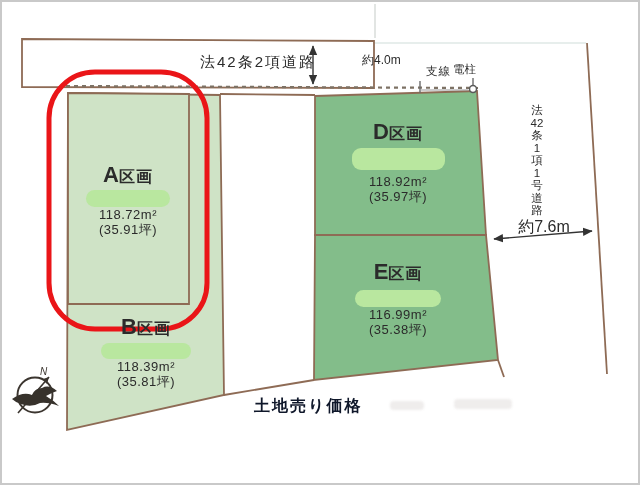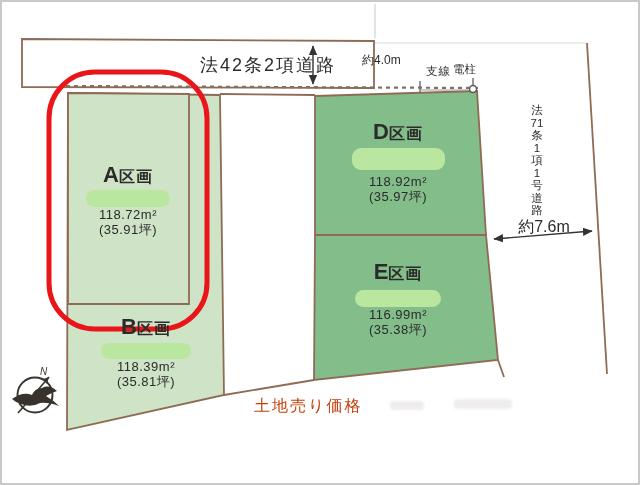--- a/index.html
+++ b/index.html
@@ -3,21 +3,21 @@
 <meta charset="utf-8">
 <style>
   html,body{margin:0;padding:0;background:#fff;}
   .page{
     position:relative;width:640px;height:485px;box-sizing:border-box;
     background:#ffffff;border:2px solid #c9c9c9;overflow:hidden;
     font-family:"Liberation Sans","DejaVu Sans",sans-serif;color:#2b2b2b;
   }
   svg{position:absolute;left:0;top:0;}
   .lbl{position:absolute;white-space:nowrap;}
-  .lbl-road-top{left:198px;top:51px;font-size:18px;letter-spacing:2px;font-weight:500;}
+  .lbl-road-top{left:198px;top:51px;font-size:15px;letter-spacing:2px;font-weight:500;}
   .lbl-dim-top{left:316px;top:50px;font-size:12px;margin-left:44px;}
   .lbl-shisen{left:424px;top:62px;font-size:11.5px;letter-spacing:1px;}
   .lbl-denchu{left:451px;top:60px;font-size:11.5px;}
   .road-right-label{position:absolute;left:522px;top:102px;width:26px;
     display:flex;flex-direction:column;align-items:center;font-size:11.5px;line-height:12.5px;}
   .lbl-dim-right{left:506px;top:215px;width:72px;text-align:center;font-size:16px;}
   .plot{position:absolute;width:112px;text-align:center;}
   .plot-a{left:70px;top:160px;}
   .plot-b{left:88px;top:312px;}
   .plot-d{left:340px;top:117px;}
@@ -26,21 +26,21 @@
   .plot-title .letter{font-size:22px;}
   .plot-title .suffix{font-size:16px;letter-spacing:1px;}
   .pill{background:#b9e79f;border-radius:9px;margin:4px auto 0;width:84px;height:17px;}
   .plot-b .pill{margin-top:5px;width:90px;height:16px;}
   .plot-d .pill{margin-top:5px;width:93px;height:22px;}
   .plot-e .pill{margin-top:7px;width:86px;height:17px;}
   .area-line{font-size:13px;line-height:15px;letter-spacing:0.5px;}
   .area-first{}
   .plot-d .area-first{margin-top:4px;}
   .plot-e .area-first{margin-top:0;}
-  .lbl-price{left:252px;top:394px;font-size:16px;font-weight:400;letter-spacing:2px;color:#c2410c;}
+  .lbl-price{left:252px;top:394px;font-size:16px;font-weight:700;letter-spacing:2px;color:#0f172a;}
   .smudge{position:absolute;background:rgba(140,130,120,0.14);border-radius:4px;filter:blur(1px);}
   .smudge-1{left:388px;top:399px;width:34px;height:9px;}
   .smudge-2{left:452px;top:397px;width:58px;height:10px;}
 </style>
 </head>
 <body>
 
 <div class="page">
 
   <svg width="640" height="485" viewBox="0 0 640 485">
@@ -91,21 +91,21 @@
     <rect x="47" y="70" width="158" height="257" rx="46" ry="46" fill="none" stroke="#ea1518" stroke-width="5"></rect>
   </svg>
 
   <div class="lbl lbl-road-top">法42条2項道路</div>
   <div class="lbl lbl-dim-top">約4.0m</div>
   <div class="lbl lbl-shisen">支線</div>
   <div class="lbl lbl-denchu">電柱</div>
 
   <div class="road-right-label">
     <span>法</span>
-    <span>71</span>
+    <span>42</span>
     <span>条</span>
     <span>1</span>
     <span>項</span>
     <span>1</span>
     <span>号</span>
     <span>道</span>
     <span>路</span>
   </div>
   <div class="lbl lbl-dim-right">約7.6m</div>
 

